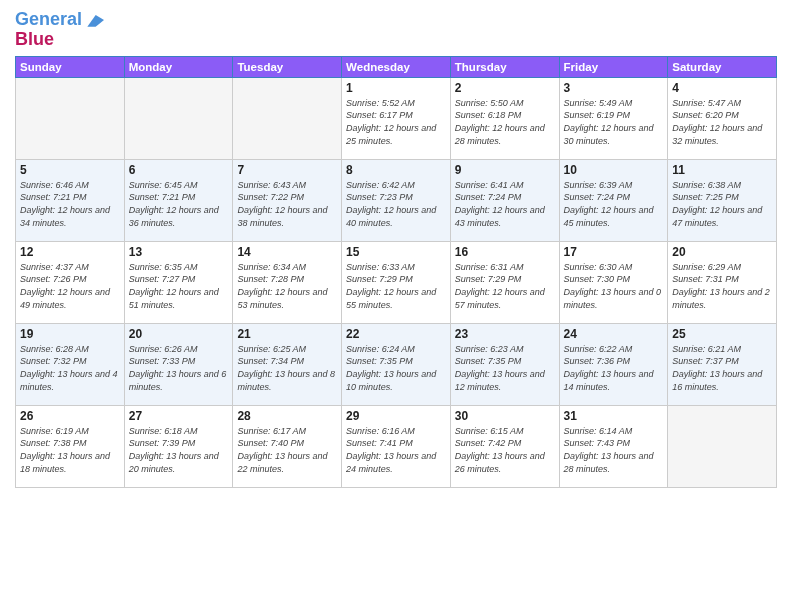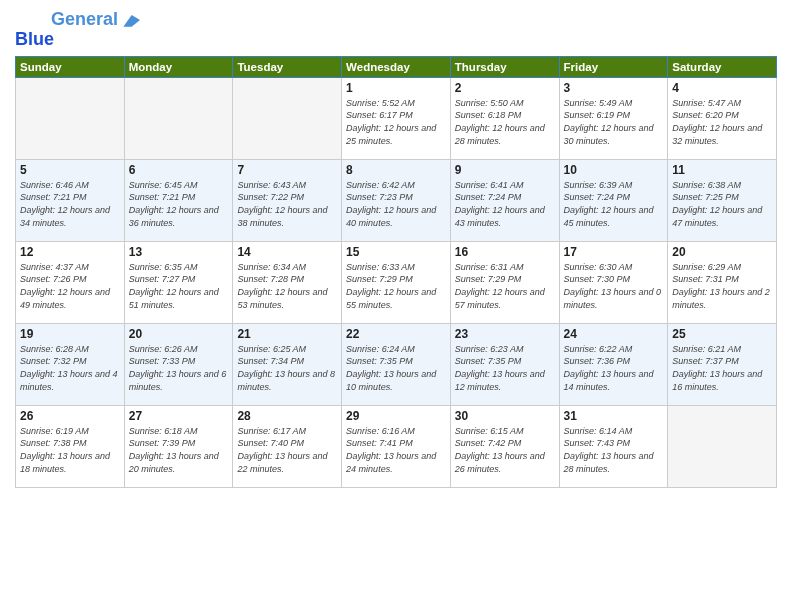--- a/index.html
+++ b/index.html
@@ -51,21 +51,21 @@
     .location-title {
       font-size: 14px;
       color: #444;
     }
     .calendar {
       width: 100%;
       border-collapse: collapse;
       table-layout: fixed;
     }
     .calendar th {
-      background: #4d7c0f;
+      background: #8b5cf6;
       color: #fff;
       font-size: 11.5px;
       font-weight: bold;
       padding: 4px 4px;
       border: 1px solid #3a7fc1;
       text-align: left;
     }
     .calendar td {
       border: 1px solid #ccc;
       vertical-align: top;
@@ -95,29 +95,29 @@
       background: #eef4fb;
     }
   </style>
 </head>
 <body>
 
 <div class="page">
   <div class="header-row">
     <div class="logo">
       <div>
-        <div style="display:flex;align-items:center;margin-left:36px;">
+        <div style="display:flex;align-items:center;">
           <span class="logo-text">
             <span>General</span>
           </span>
           <svg class="logo-icon" viewBox="0 0 24 20" fill="none" xmlns="http://www.w3.org/2000/svg">
             <polygon points="4,18 14,4 24,10 14,18" fill="#4a90d9"></polygon>
           </svg>
         </div>
-        <div class="logo-text" style="color:#1d4ed8;">Blue</div>
+        <div class="logo-text" style="color:#be185d;">Blue</div>
       </div>
     </div>
     <div class="title-block">
     </div>
   </div>
 
   <table class="calendar">
     <thead>
       <tr>
 

